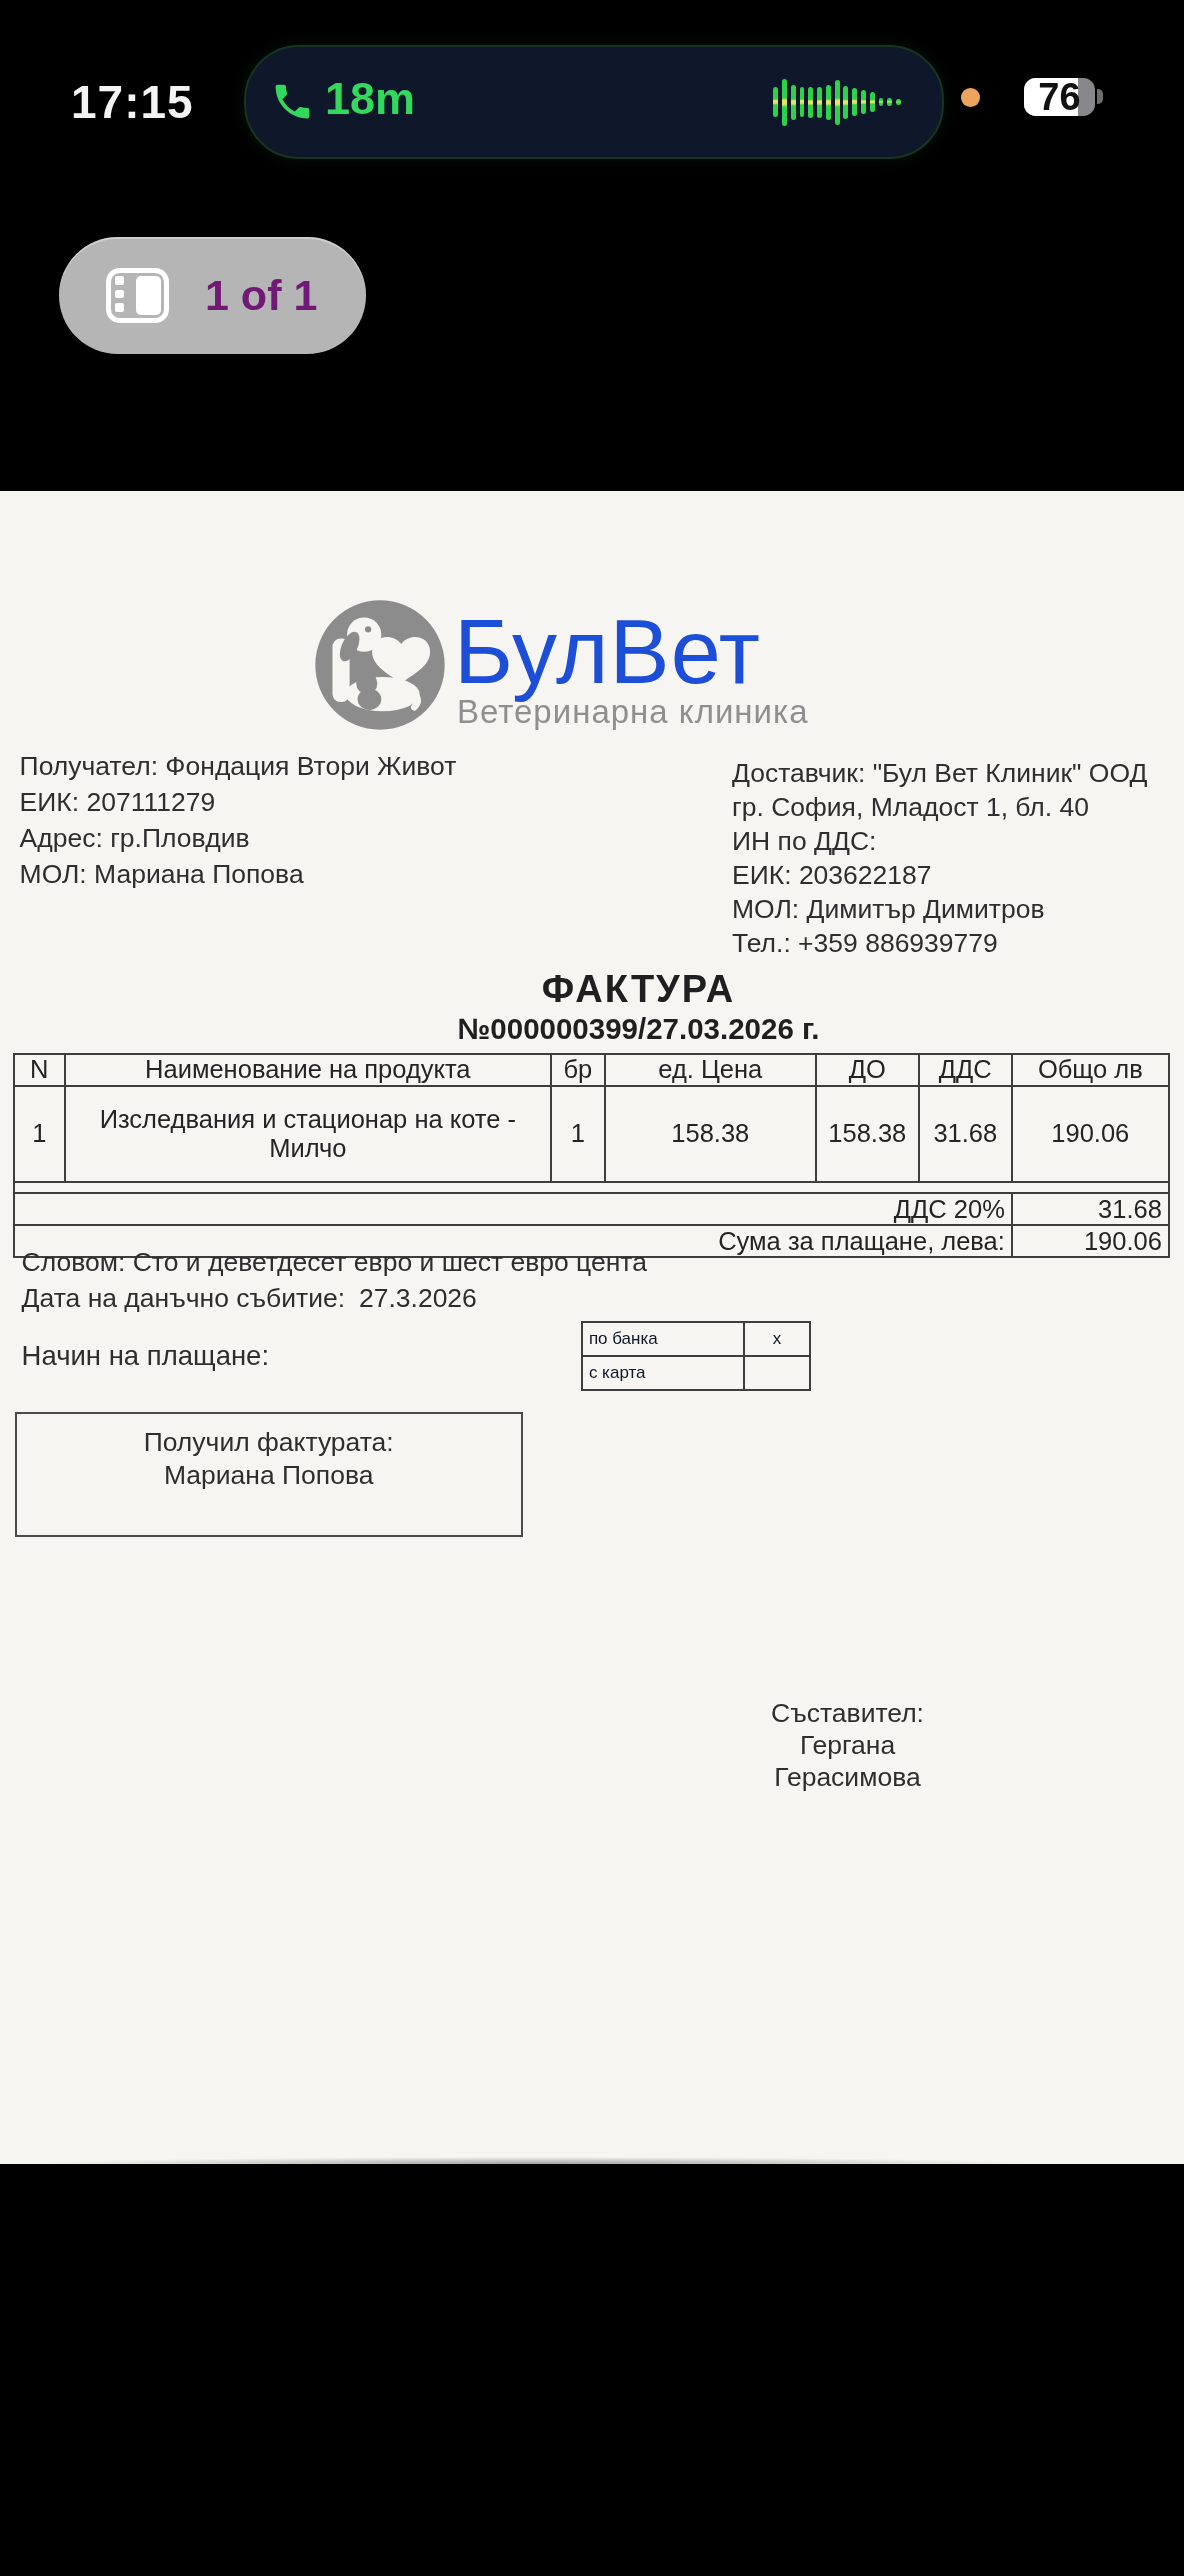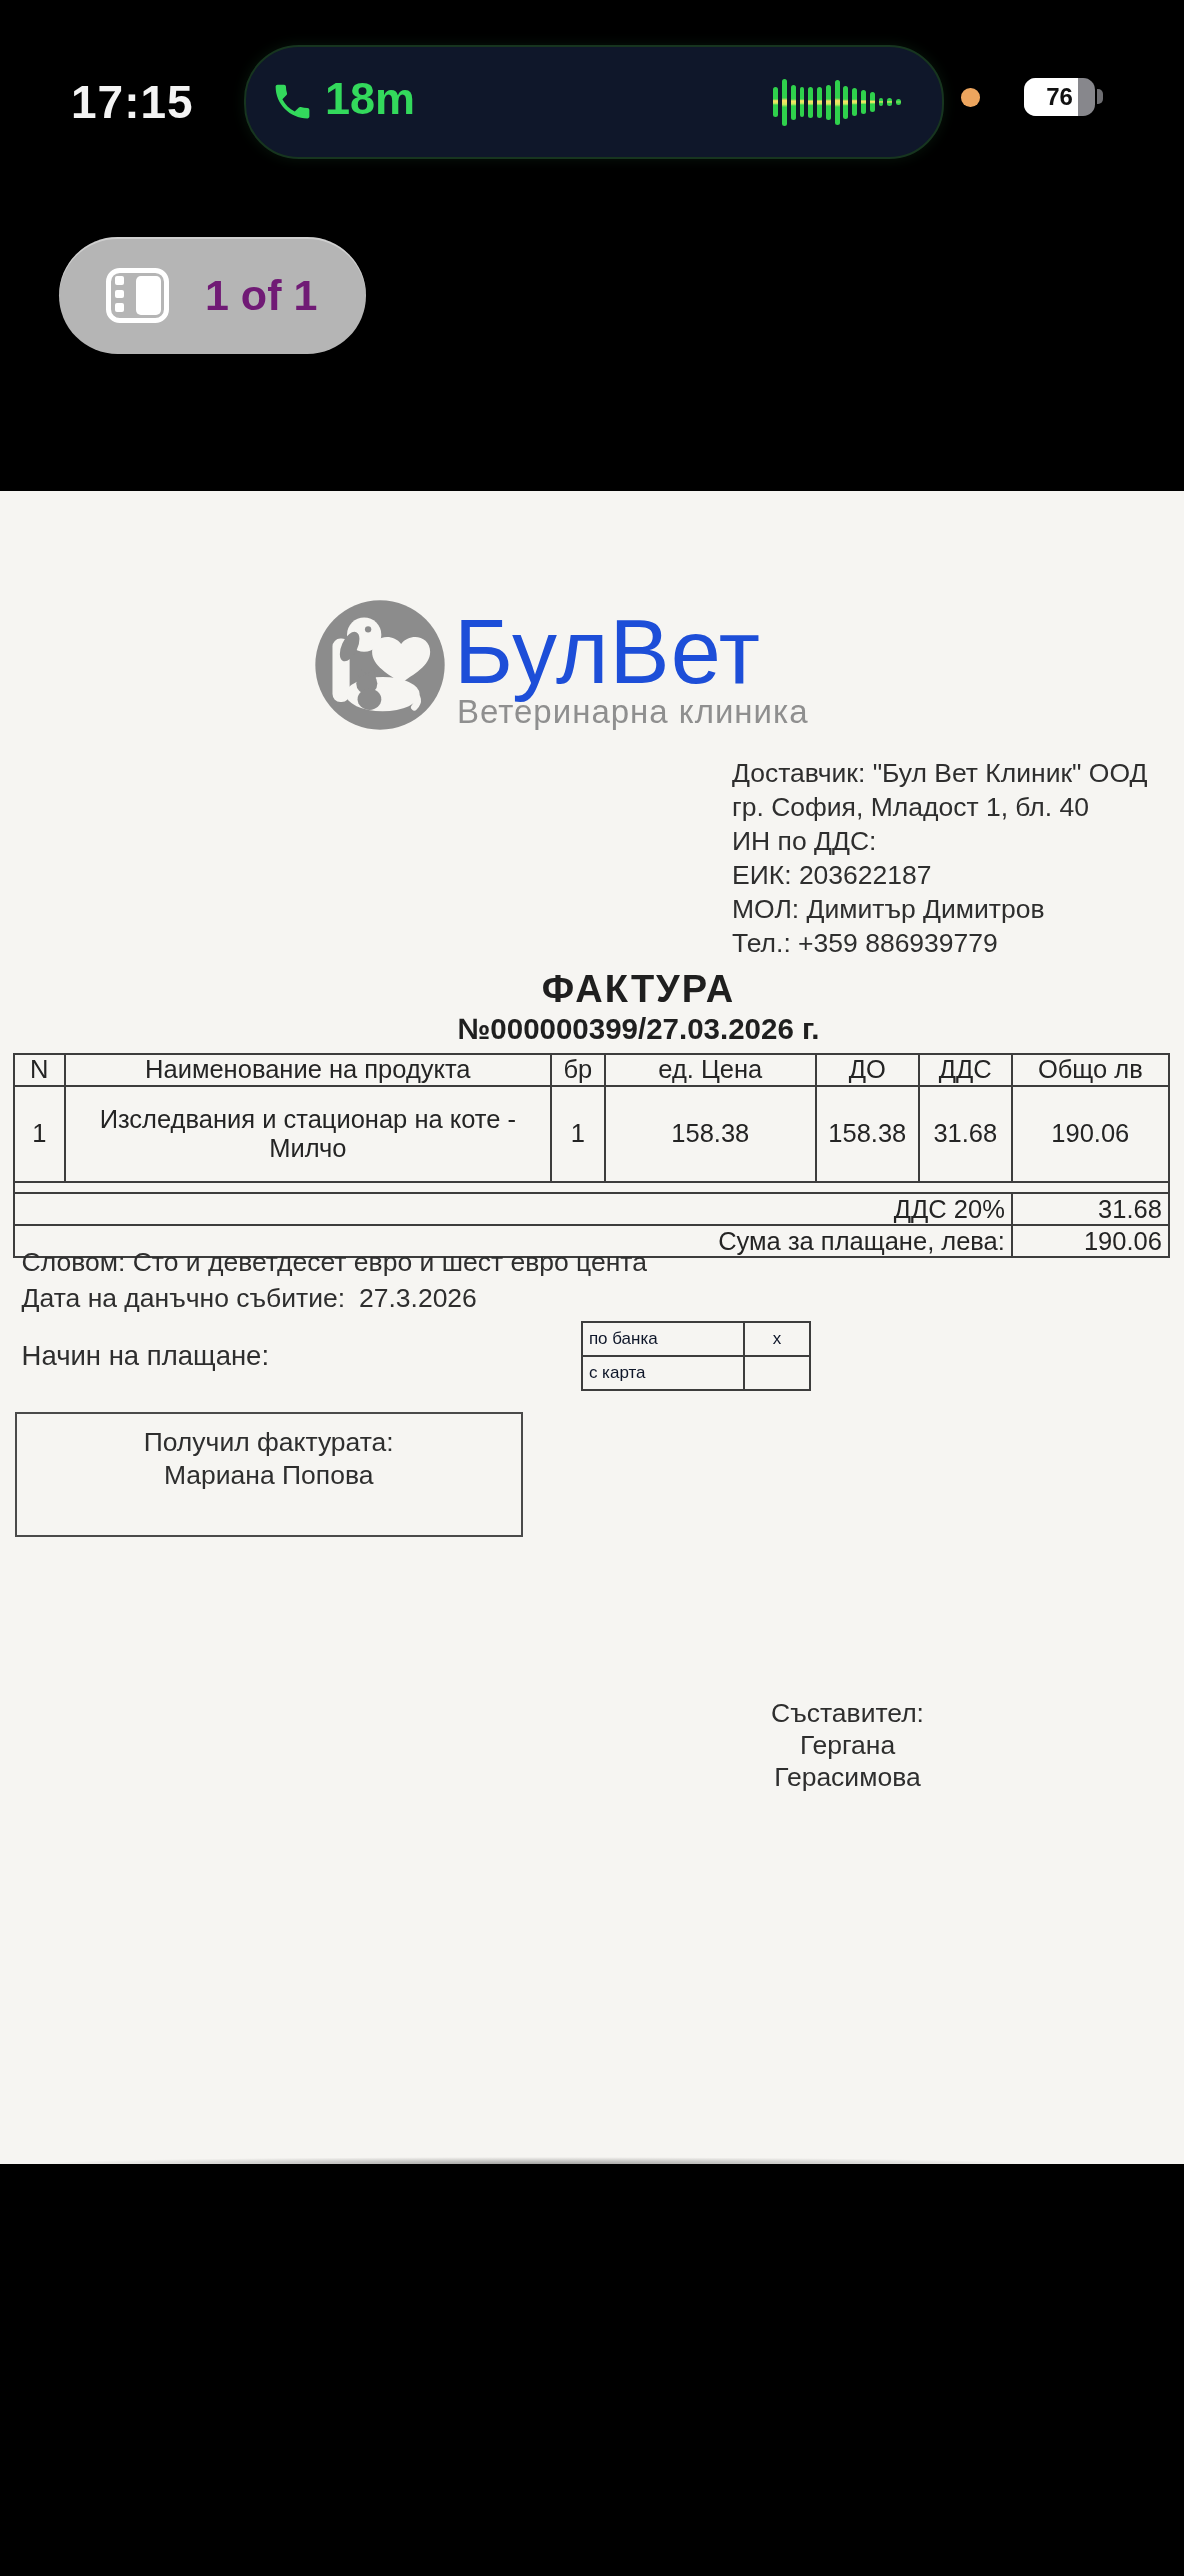--- a/index.html
+++ b/index.html
@@ -13,21 +13,21 @@
           display:flex;align-items:center;}
   .phone-ic{position:absolute;left:23.6px;top:32px;width:45px;height:45px;}
   .call-dur{position:absolute;left:79px;top:25.5px;font-size:45px;font-weight:700;color:#33d95c;}
   .wave{position:absolute;right:41px;top:0;height:110px;display:flex;align-items:center;gap:3.9px;}
   .wave i{display:block;width:4.9px;border-radius:2.9px;
           background:linear-gradient(to bottom,#2fd14c 0%,#2fd14c 40%,#ffe066 46%,#cdeB5e 54%,#2fd14c 60%,#2fd14c 100%);}
   .mic-dot{position:absolute;left:961px;top:88px;width:18.7px;height:18.7px;border-radius:50%;background:#eda55e;}
   .battery{position:absolute;left:1024px;top:78px;width:71px;height:38px;border-radius:11.8px;background:#87878c;overflow:hidden;}
   .battery .fill{position:absolute;left:0;top:0;bottom:0;width:76%;background:#fff;}
   .battery .pct{position:absolute;left:0;top:0;width:100%;height:100%;display:flex;align-items:center;justify-content:center;
-                font-size:24px;font-weight:700;color:#111;}
+                font-size:38px;font-weight:700;color:#111;}
   .battery-cap{position:absolute;left:1097px;top:89px;width:5.9px;height:14.7px;border-radius:0 4.9px 4.9px 0;background:#6e6e72;}
 
   
   .pagepill{position:absolute;left:59px;top:237px;width:307px;height:117px;border-radius:59px;
             background:rgba(196,196,196,.92);display:flex;align-items:center;box-shadow:inset 0 2px 0 rgba(255,255,255,.35);}
   .pages-ic{position:relative;margin-left:47px;width:63px;height:55px;border:5.9px solid #fff;border-radius:13.8px;box-sizing:border-box;}
   .pages-ic .dots{position:absolute;left:3.9px;top:2.9px;display:flex;flex-direction:column;gap:4.9px;}
   .pages-ic .dots b{display:block;width:8.8px;height:8.8px;background:#fff;border-radius:2px;}
   .pages-ic .pane{position:absolute;right:2.9px;top:2.9px;bottom:2.9px;width:25.5px;background:#fff;border-radius:4.9px;}
   .pagepill .lbl{margin-left:36px;font-size:43px;font-weight:700;color:#701a75;}
@@ -135,20 +135,26 @@
       <path d="M66 34c7-9 22-6 22 6 0 11-13 17-22 24-9-7-22-13-22-24 0-12 15-15 22-6z" fill="#f6f5f2"></path>
       <ellipse cx="52" cy="72" rx="28" ry="13" fill="#f6f5f2"></ellipse>
       <circle cx="40" cy="64" r="8" fill="#8c8c8c"></circle>
       <path d="M33 60l2-7 5 4zM47 60l-2-7-5 4z" fill="#8c8c8c"></path>
       <ellipse cx="42" cy="76" rx="9" ry="8" fill="#8c8c8c"></ellipse>
       <path d="M74 70q8 6 2 12" stroke="#f6f5f2" stroke-width="5" fill="none" stroke-linecap="round"></path>
     </svg>
     <div class="abs brand">БулВет</div>
     <div class="abs tagline">Ветеринарна клиника</div>
 
+    <div class="abs party recipient">
+      <div>Получател: Фондация Втори Живот</div>
+      <div>ЕИК: 207111279</div>
+      <div>Адрес: гр.Пловдив</div>
+      <div>МОЛ: Мариана Попова</div>
+    </div>
     <div class="abs party supplier">
       <div>Доставчик: "Бул Вет Клиник" ООД</div>
       <div>гр. София, Младост 1, бл. 40</div>
       <div>ИН по ДДС:</div>
       <div>ЕИК: 203622187</div>
       <div>МОЛ: Димитър Димитров</div>
       <div>Тел.: +359 886939779</div>
     </div>
 
     <div class="abs inv-title">ФАКТУРА</div>

